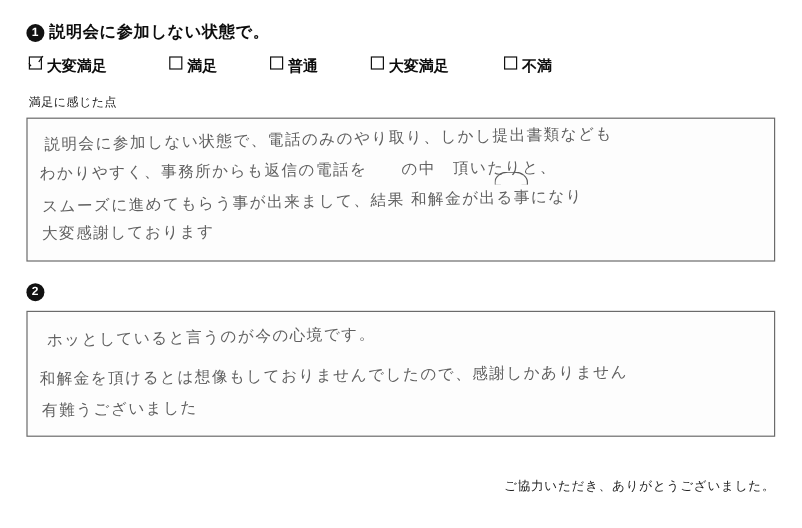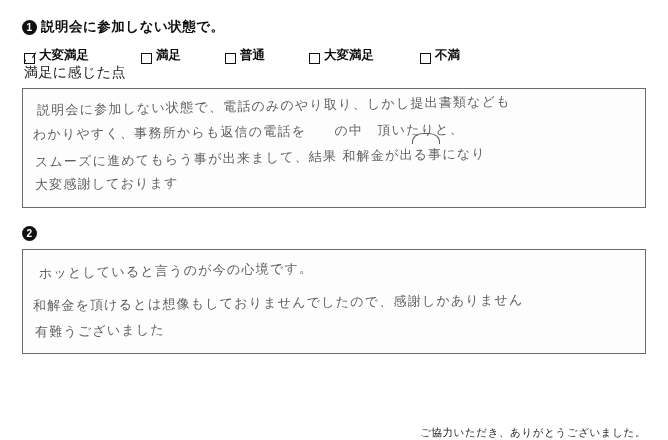--- a/index.html
+++ b/index.html
@@ -47,21 +47,21 @@
     margin-top: 11px;
     display: flex;
     align-items: center;
     font-size: 12.5px;
     font-weight: bold;
     color: #0d0d0d;
     padding-left: 2px;
   }
   .choice {
     display: flex;
-    align-items: flex-end;
+    align-items: flex-start;
     white-space: nowrap;
   }
   .choice .box {
     display: inline-block;
     width: 9px;
     height: 9px;
     border: 1px solid #111111;
     margin-right: 4px;
     position: relative;
     flex: 0 0 auto;
@@ -86,21 +86,22 @@
     height: 3px;
     border-left: 1.4px solid #111;
     transform: rotate(-35deg);
   }
   .sp-1 { width: 52px; }
   .sp-2 { width: 44px; }
   .sp-3 { width: 44px; }
   .sp-4 { width: 46px; }
 
   .sub-label {
-    font-size: 14px;
+    margin-top: 14px;
+    font-size: 10px;
     color: #1a1a1a;
     letter-spacing: 0.4px;
     padding-left: 2px;
   }
   .answer-box {
     margin-top: 6px;
     border: 1px solid #6b6b6b;
     box-sizing: border-box;
     position: relative;
     background: #fdfdfd;
@@ -122,21 +123,21 @@
   }
   .hand.sk2 {
     transform: rotate(-0.7deg);
   }
   .q2-line {
     margin-top: 18px;
   }
   .footer {
     position: absolute;
     right: 22px;
-    bottom: 0;
+    bottom: 28px;
     font-size: 10.5px;
     color: #222222;
     letter-spacing: 0.6px;
     font-family: Liberation Mono, monospace;
   }
   .caret {
     position: absolute;
     width: 26px;
     height: 10px;
     border-top: 1.2px solid #5a5a5a;

